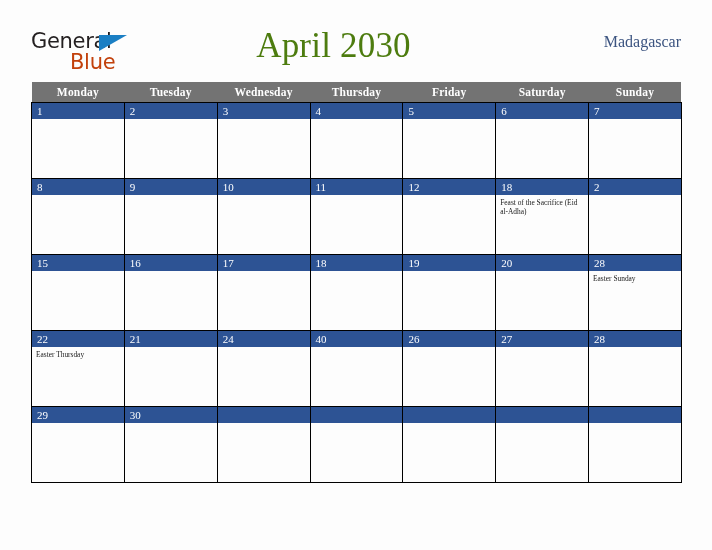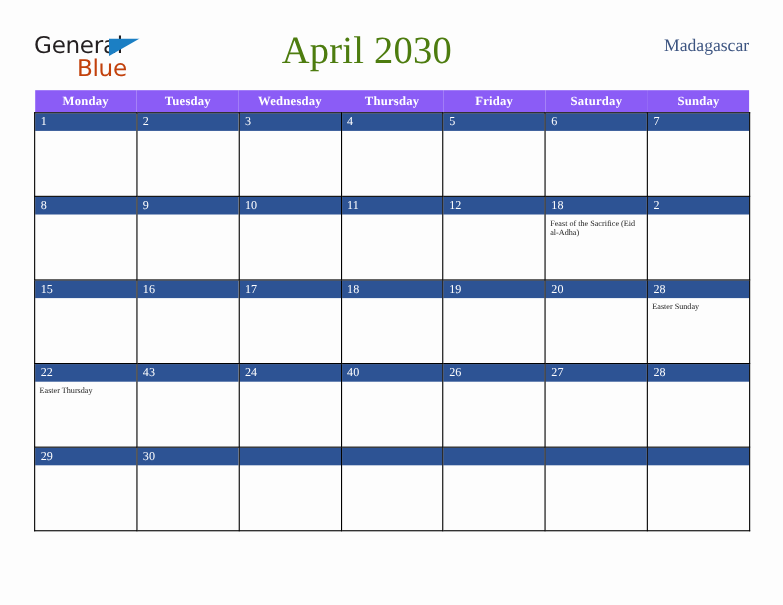--- a/index.html
+++ b/index.html
@@ -89,21 +89,21 @@
     position: absolute;
     left: 31px;
     top: 82px;
     width: 650px;
     border-collapse: collapse;
     table-layout: fixed;
   }
   #calendar col { width: 92.857px; }
 
   #calendar thead th {
-    background: #8b5cf6;
+    background: #737373;
     color: #ffffff;
     font-size: 11.5px;
     font-weight: bold;
     font-family: "Liberation Serif", serif;
     height: 20px;
     text-align: center;
     padding: 0;
     border: none;
     letter-spacing: 0.2px;
     margin-top: 46px;
@@ -279,21 +279,21 @@
         </td>
       </tr>
       <tr>
         <td>
           <span class="daynum">22</span>
           <div class="events">
             <div class="event">Easter Thursday</div>
           </div>
         </td>
         <td>
-          <span class="daynum">43</span>
+          <span class="daynum">21</span>
           <div class="events"></div>
         </td>
         <td>
           <span class="daynum">24</span>
           <div class="events"></div>
         </td>
         <td>
           <span class="daynum">40</span>
           <div class="events"></div>
         </td>

